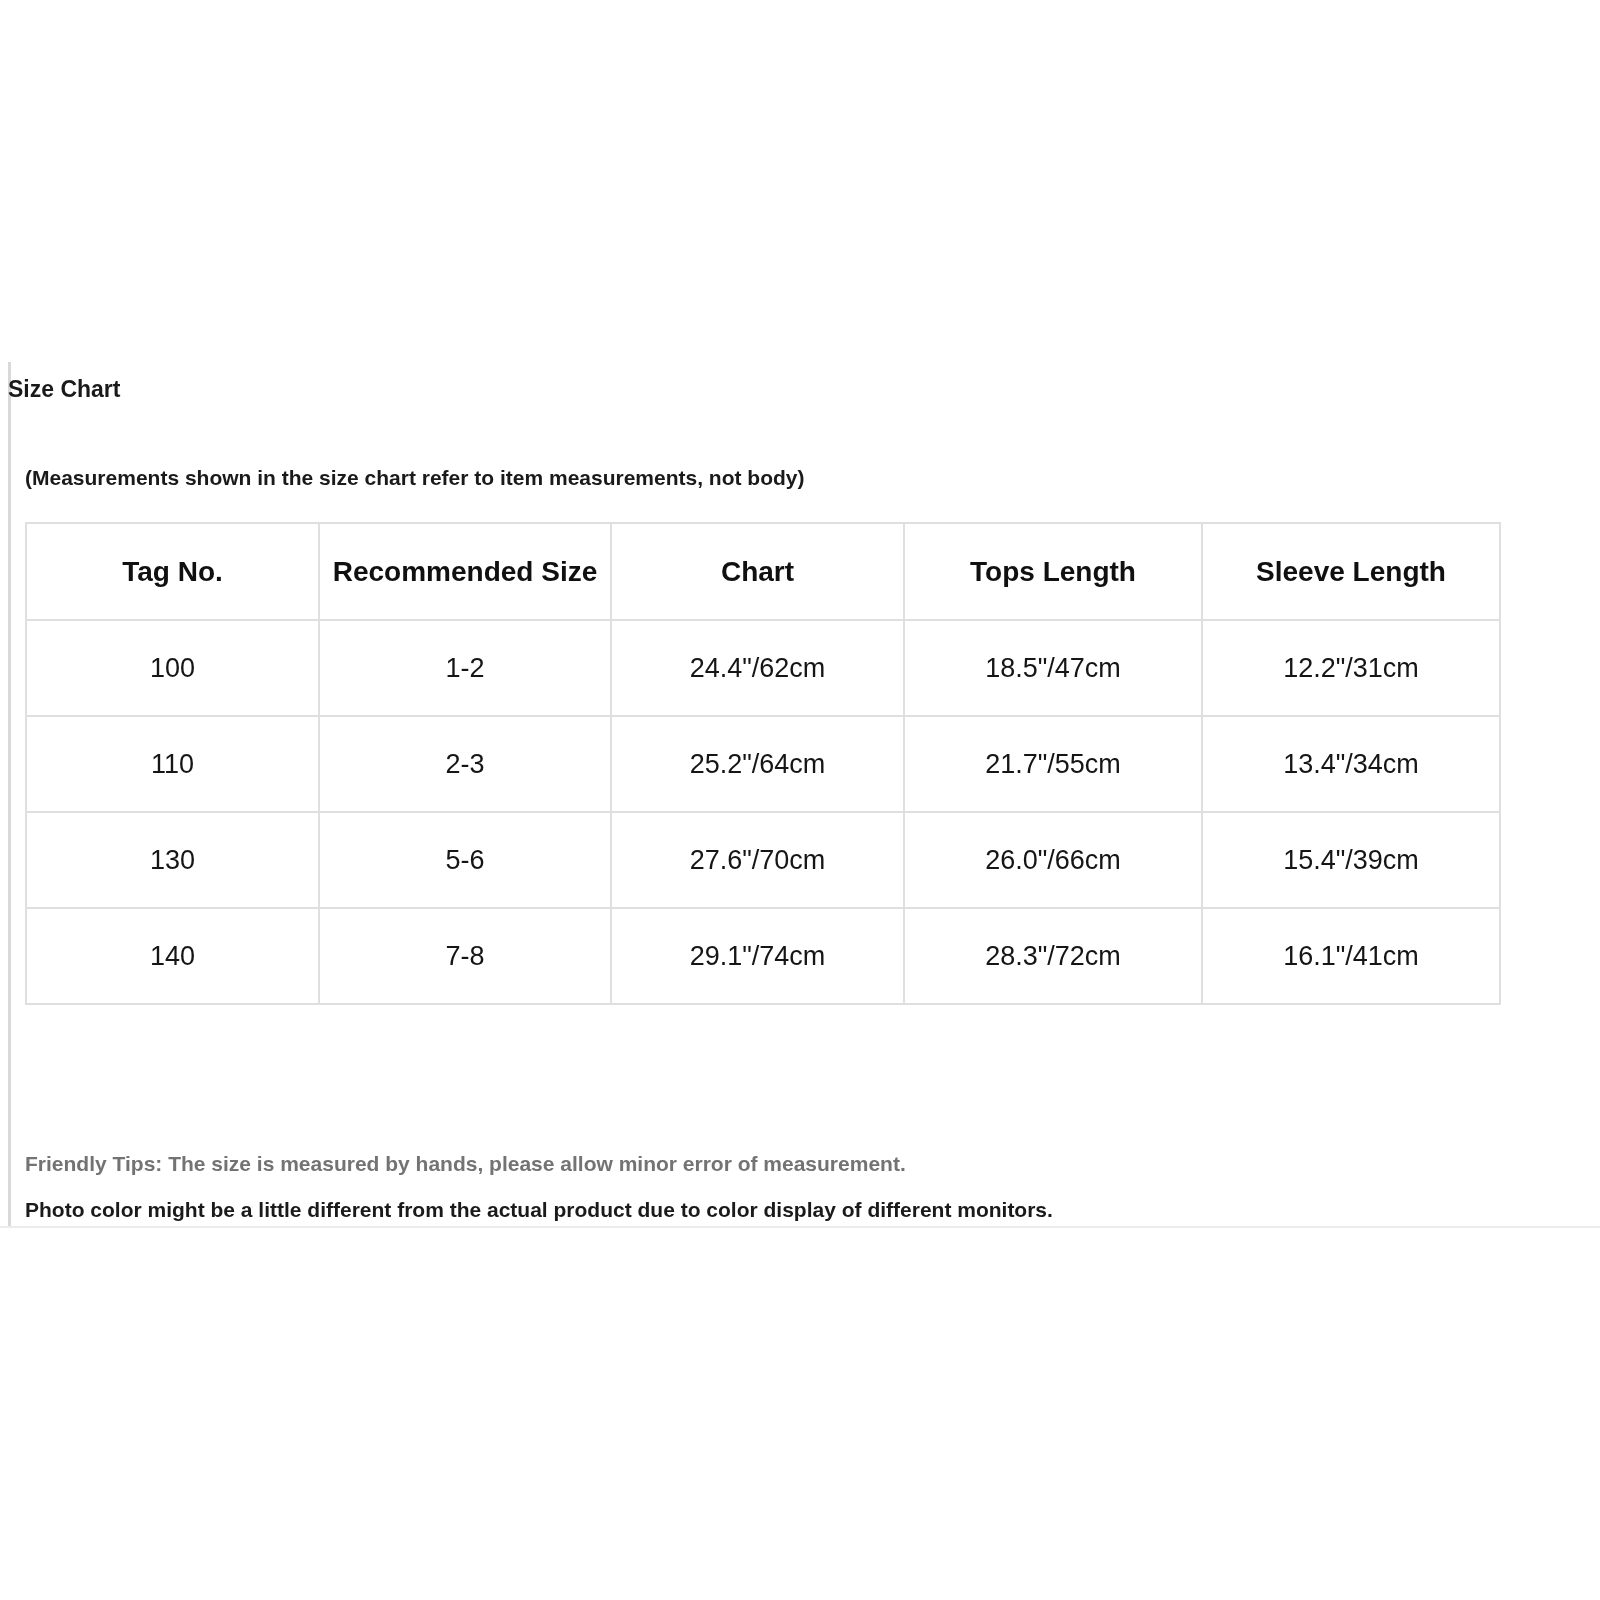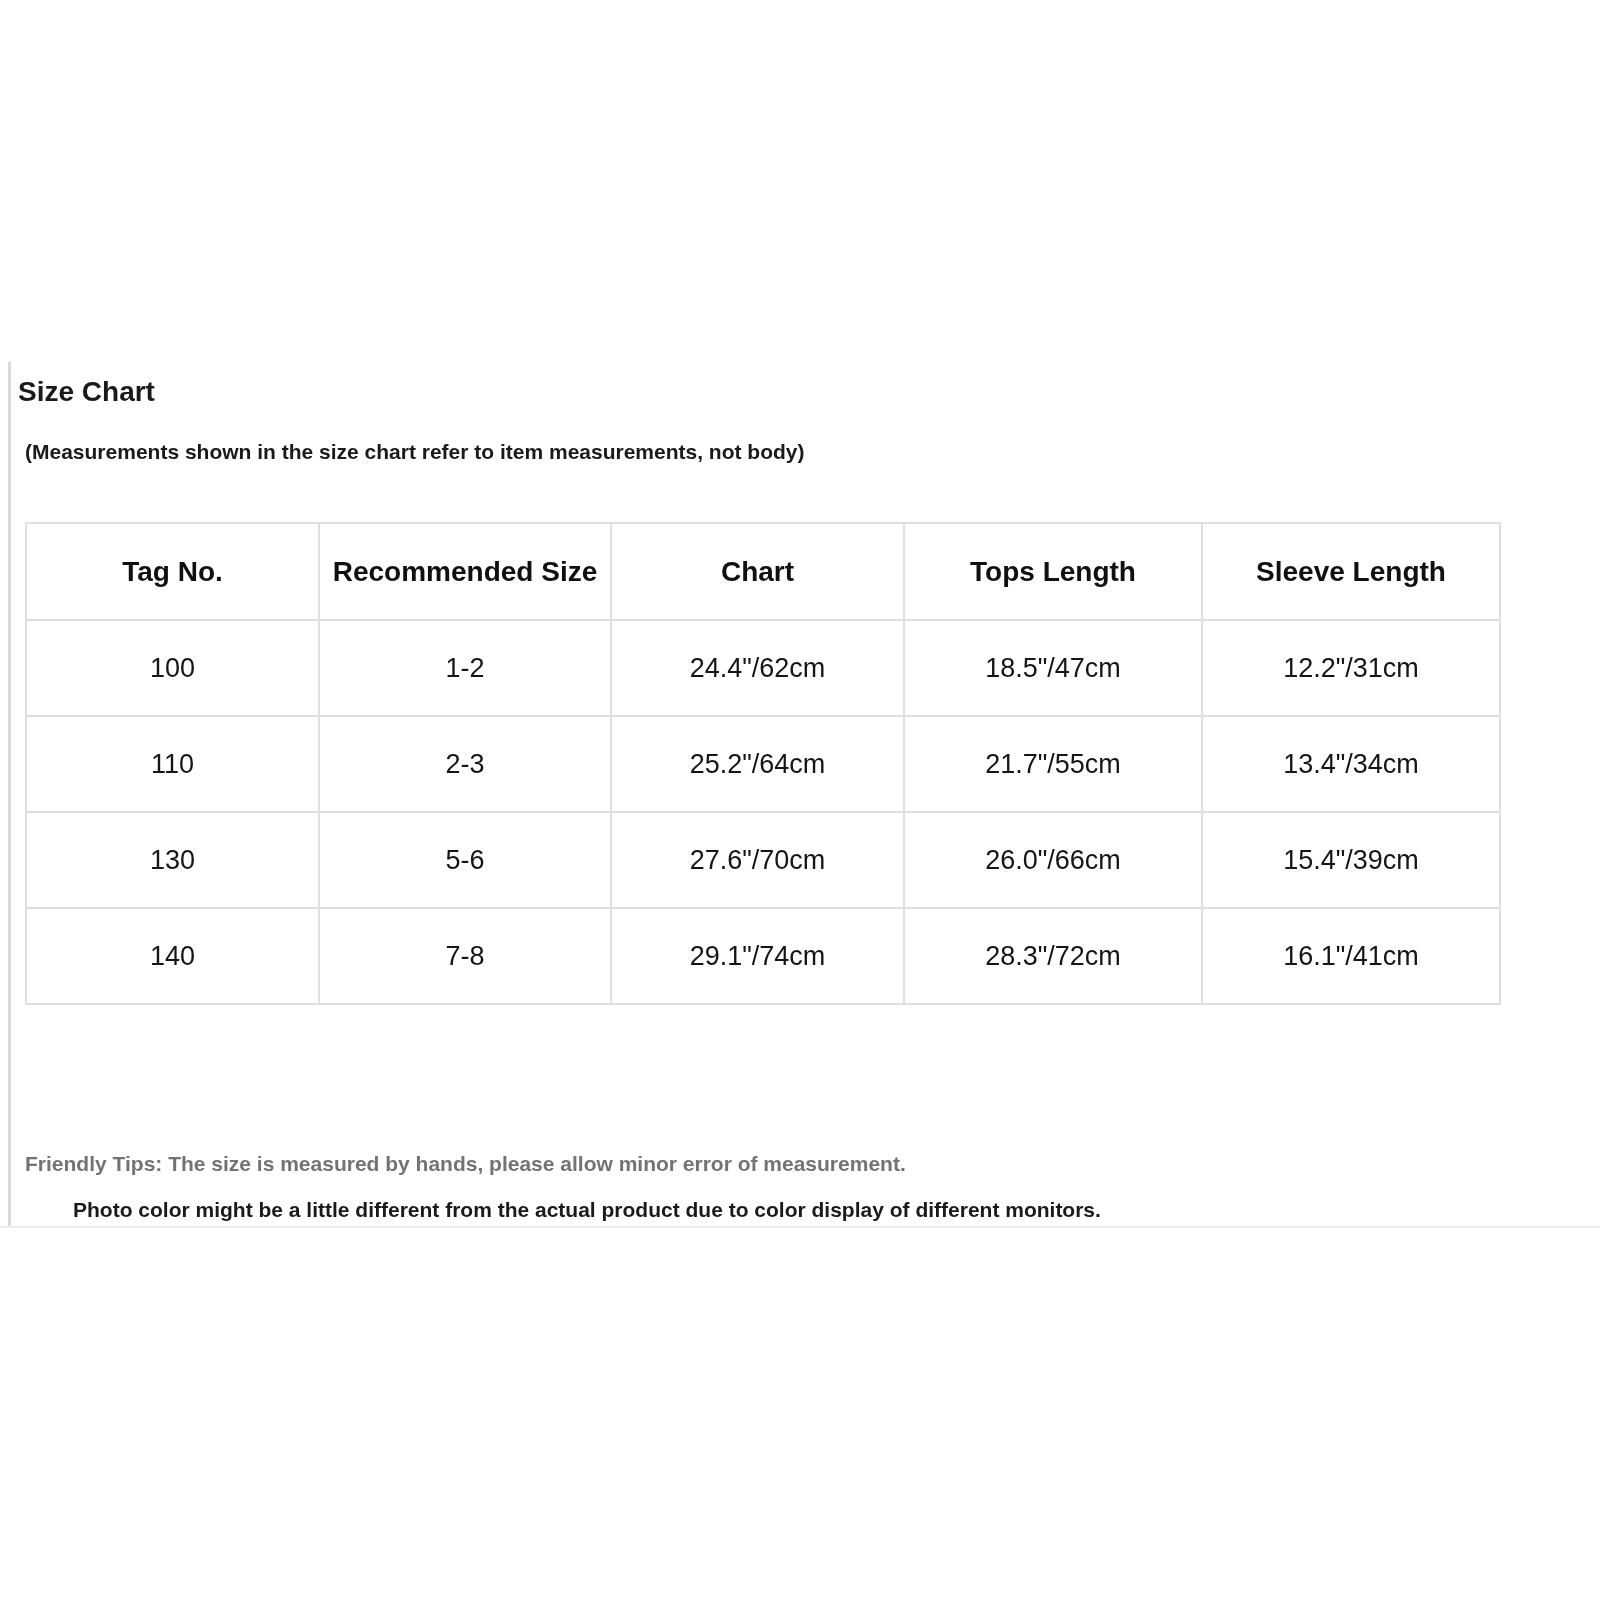--- a/index.html
+++ b/index.html
@@ -27,40 +27,40 @@
   .bottom-edge {
     position: absolute;
     left: 0;
     top: 1226px;
     width: 1600px;
     height: 2px;
     background: #ececec;
   }
   .page-title {
     position: absolute;
-    left: 18px;
+    left: 8px;
     top: 376px;
-    font-size: 28px;
+    font-size: 23px;
     font-weight: bold;
     color: #1a1a1a;
     white-space: nowrap;
   }
   .notice-red {
     position: absolute;
     left: 25px;
     top: 421px;
     font-size: 21px;
     font-weight: normal;
     color: #f92b2b;
     white-space: nowrap;
   }
   .notice-bold {
     position: absolute;
     left: 25px;
-    top: 440px;
+    top: 466px;
     font-size: 21px;
     font-weight: bold;
     color: #1a1a1a;
     white-space: nowrap;
   }
   table.size-table {
     position: absolute;
     left: 25px;
     top: 522px;
     width: 1474px;
@@ -98,21 +98,20 @@
     white-space: nowrap;
   }
   .tip-2 {
     position: absolute;
     left: 25px;
     top: 1198px;
     font-size: 21px;
     font-weight: bold;
     color: #1a1a1a;
     white-space: nowrap;
-    margin-left: 48px;
   }
 </style>
 </head>
 <body>
 
 <div class="canvas">
 
   <div class="left-rule"></div>
   <div class="bottom-edge"></div>
 

